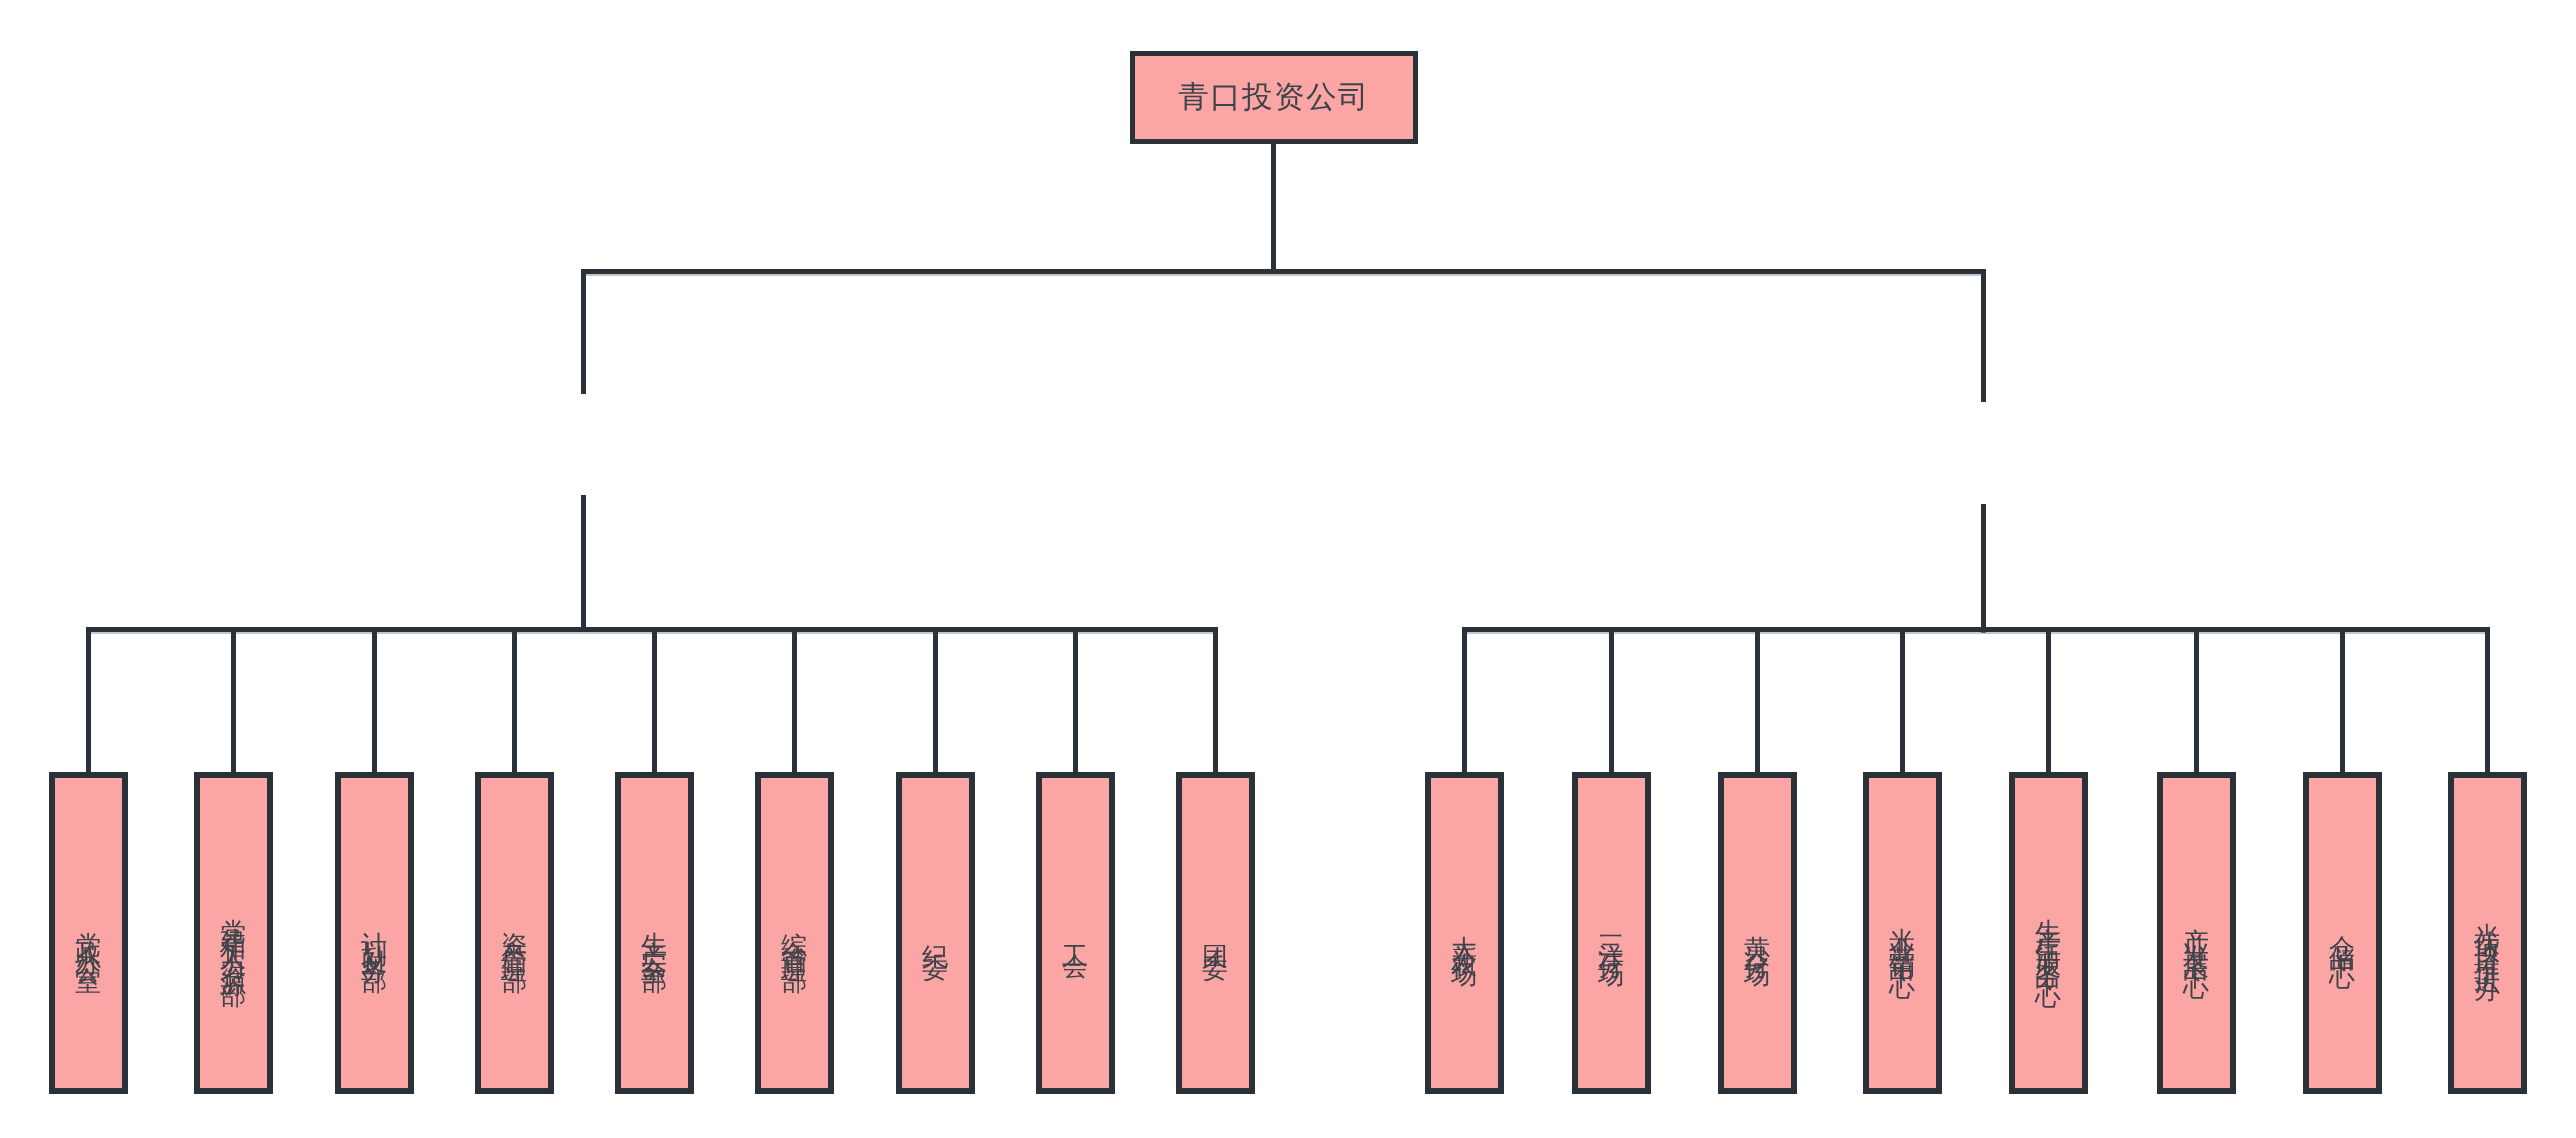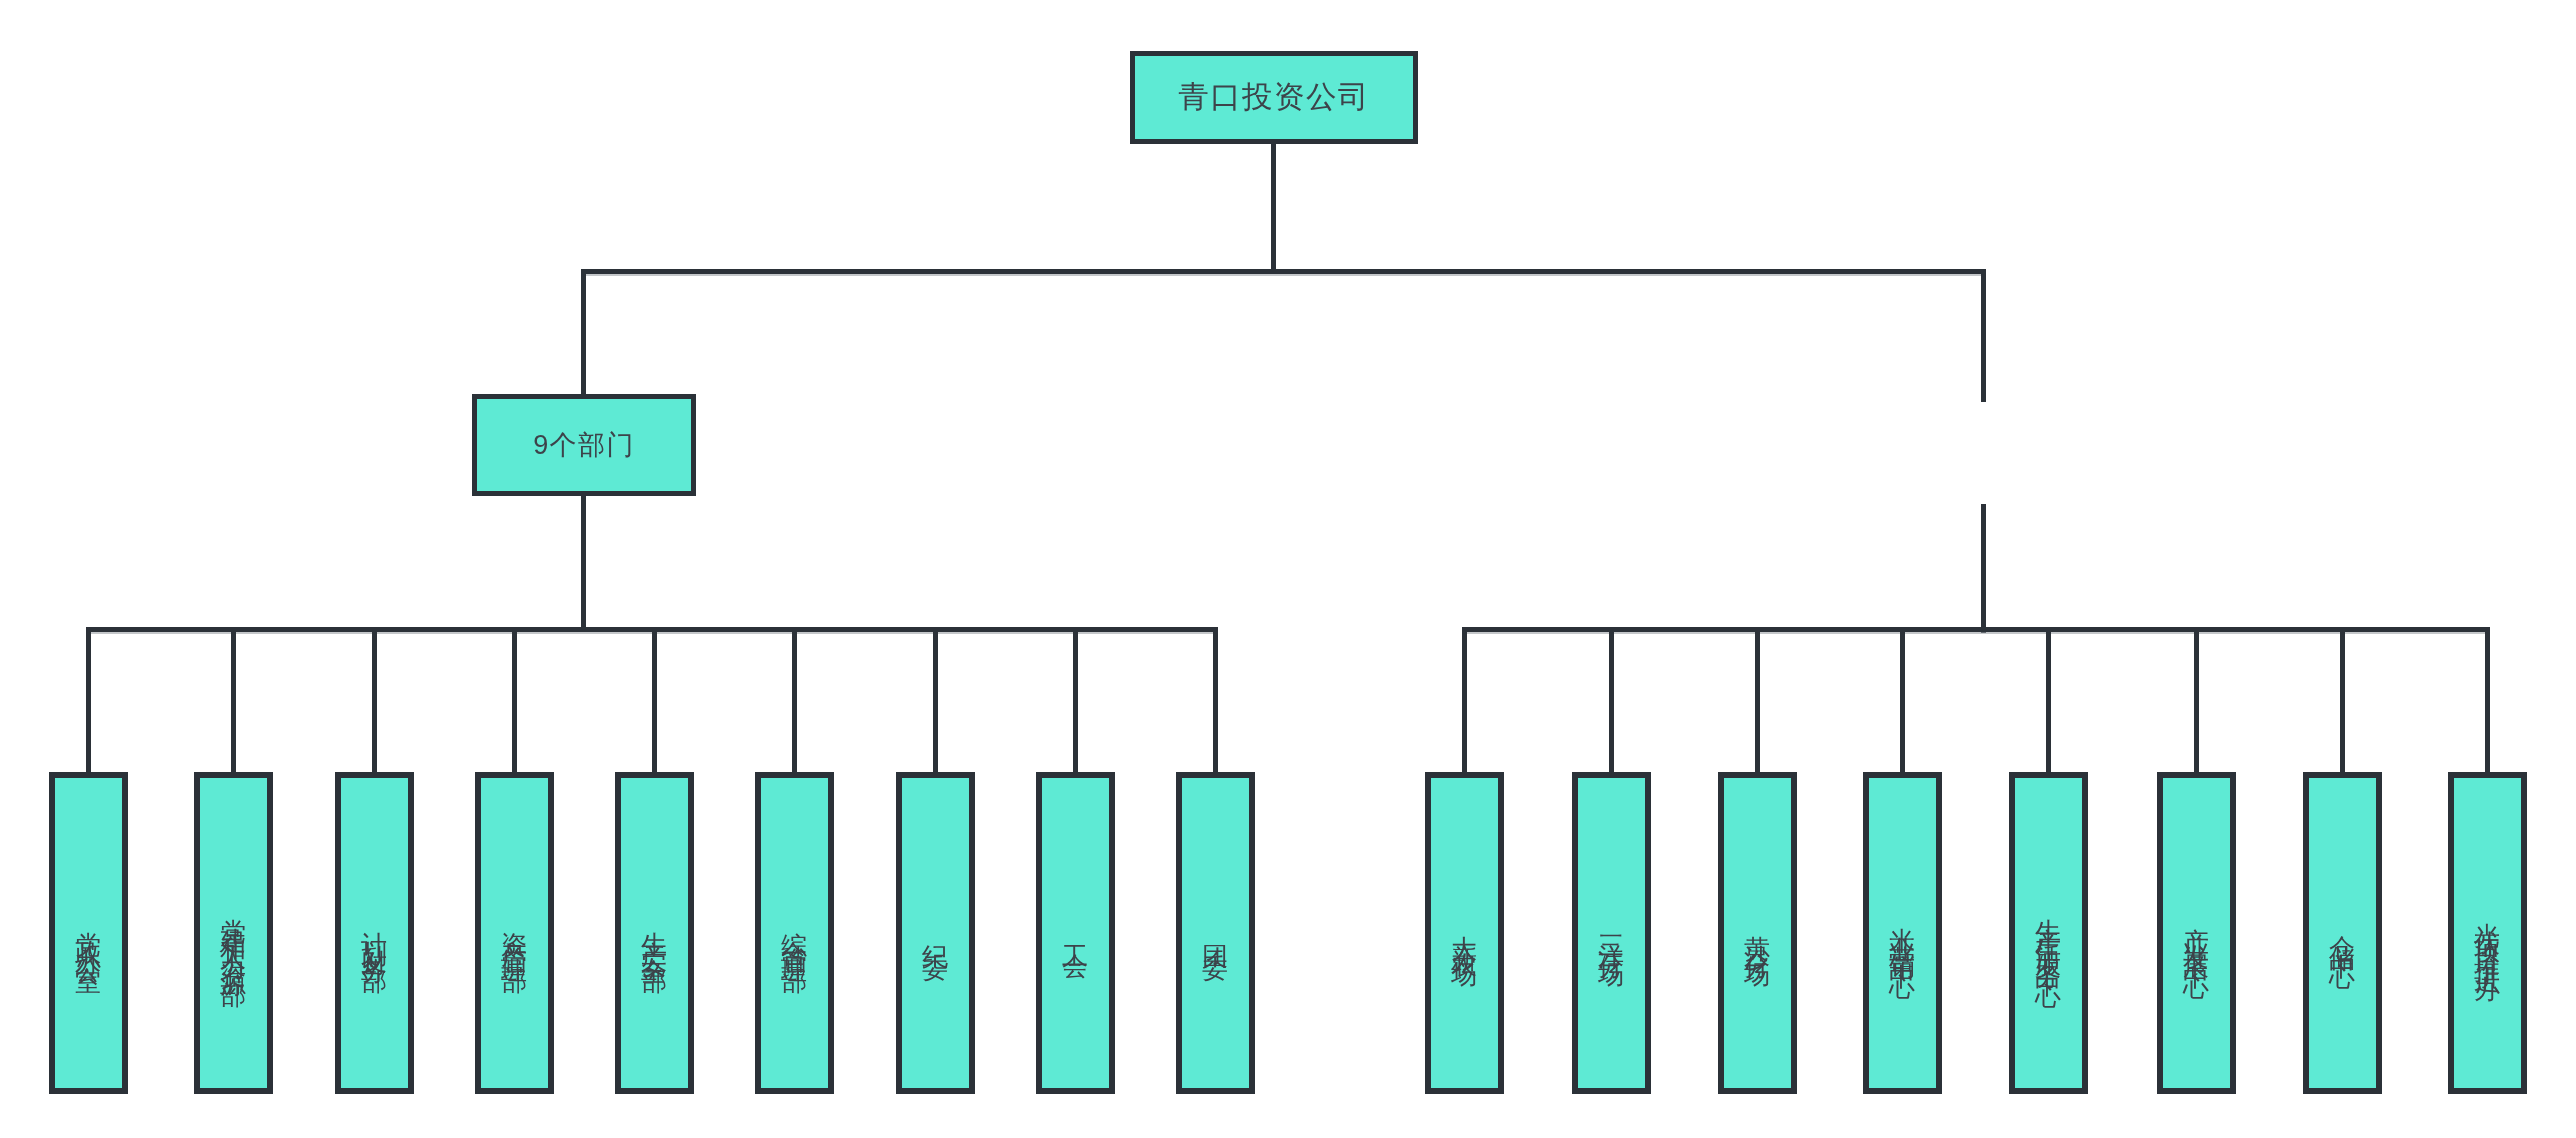--- a/index.html
+++ b/index.html
@@ -11,21 +11,21 @@
     position: relative;
     width: 2576px;
     height: 1138px;
     background: #ffffff;
     overflow: hidden;
     font-family: "Liberation Sans", sans-serif;
   }
   .node {
     position: absolute;
     box-sizing: border-box;
-    background: #5eead4;
+    background: #fca5a5;
     border: 6.1px solid #2b3138;
     display: flex;
     align-items: center;
     justify-content: center;
     color: #3d434a;
     z-index: 2;
   }
   .node.root {
     border-width: 5.4px;
     font-size: 30.5px;
@@ -63,23 +63,20 @@
 <body>
 
 <div class="canvas">
   <div class="node root" style="left:1130px; top:51px; width:288px; height:93px;">
     <span>青口投资公司</span>
   </div>
 
 <div class="line v" style="left: 1271px; top: 144px; height: 130px;"></div>
     <div class="line h" style="left: 581px; top: 269px; width: 1404px;"></div>
     <div class="line v" style="left: 581px; top: 269px; height: 125px;"></div>
-    <div class="node branch" style="left: 472px; top: 394px; width: 224px; height: 102px;">
-    <span>9个部门</span>
-  </div>
     <div class="line v" style="left: 581px; top: 495px; height: 137px;"></div>
     <div class="line h" style="left: 86px; top: 627px; width: 1132px;"></div>
     <div class="line v" style="left: 86px; top: 627px; height: 145px;"></div>
     <div class="node leaf" style="left: 49px; top: 772px; width: 79px; height: 322px;">
     <span class="vtext">党政办公室</span>
   </div>
     <div class="line v" style="left: 231px; top: 627px; height: 145px;"></div>
     <div class="node leaf" style="left: 194px; top: 772px; width: 79px; height: 322px;">
     <span class="vtext">党建和人力资源部</span>
   </div>

